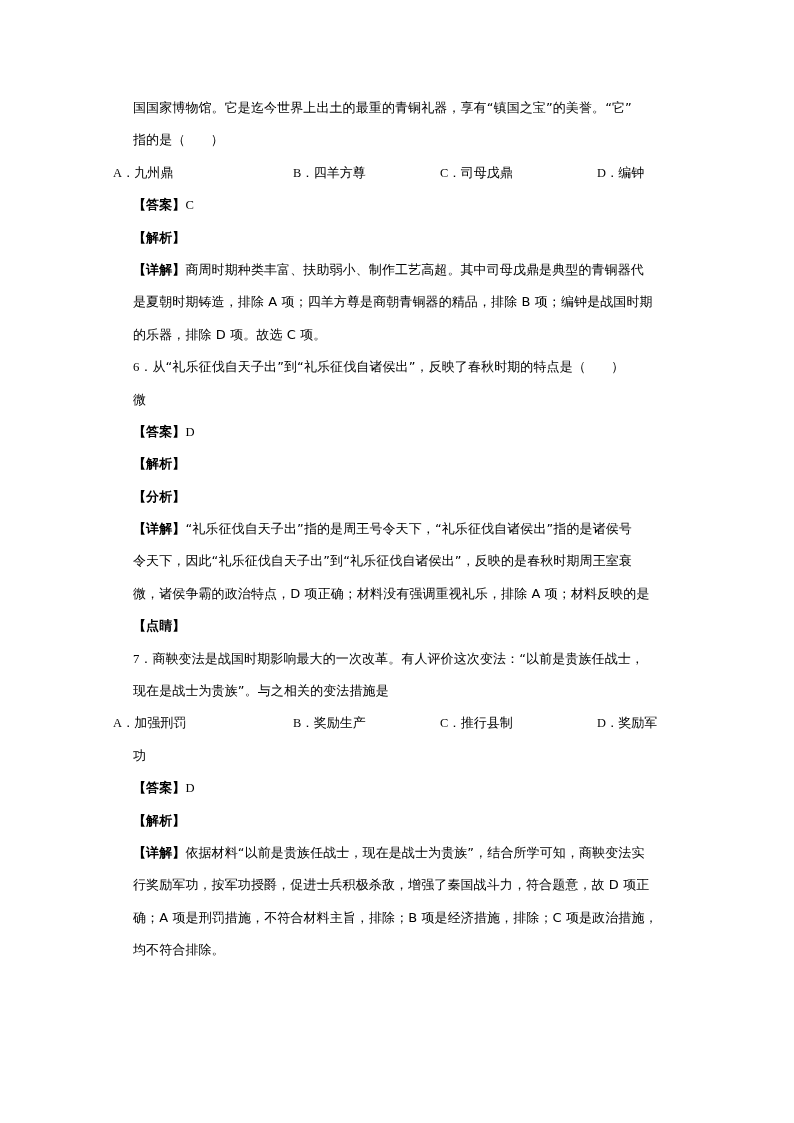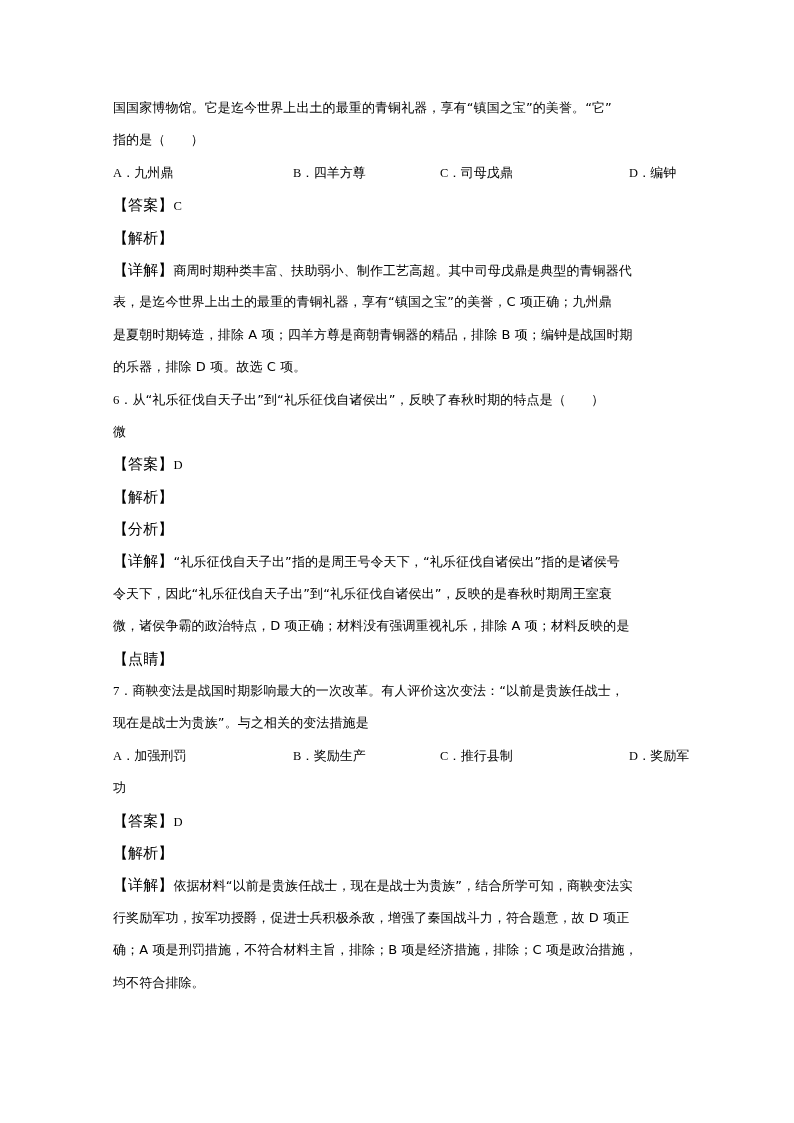--- a/index.html
+++ b/index.html
@@ -27,20 +27,21 @@
     width: 570px;
   }
   .line {
     font-size: 13.2px;
     line-height: 32.4px;
     height: 32.4px;
     white-space: pre;
     letter-spacing: 0.1px;
     color: #000000;
     font-family: "Liberation Serif", "DejaVu Serif", serif;
+    margin-left: 20px;
   }
   
   .cjk {
     font-family: "DejaVu Sans", "Liberation Sans", sans-serif;
     font-size: 13.0px;
   }
   
   .optrow {
     position: relative;
     height: 32.4px;
@@ -53,30 +54,30 @@
     font-family: "DejaVu Sans", "Liberation Sans", sans-serif;
     font-size: 13.0px;
   }
   .opt .lt {
     font-family: "Liberation Serif", "DejaVu Serif", serif;
     font-size: 12.4px;
   }
   .c0 { left: 0px; }
   .c1 { left: 180px; }
   .c2 { left: 327px; }
-  .c3 { left: 516px; }
+  .c3 { left: 484px; }
   
   .lat {
     font-family: "Liberation Serif", "DejaVu Serif", serif;
     font-size: 12.6px;
   }
   .bk {
     font-family: "DejaVu Sans", "Liberation Sans", sans-serif;
-    font-weight: normal;
-    font-size: 15px;
+    font-weight: bold;
+    font-size: 13.0px;
   }
   .qnum {
     font-family: "Liberation Serif", "DejaVu Serif", serif;
     font-size: 12.8px;
   }
 </style>
 </head>
 <body>
 
 <div id="page">
@@ -90,21 +91,20 @@
       <span class="opt c1"><span class="lt">B．</span><span>四羊方尊</span></span>
       <span class="opt c2"><span class="lt">C．</span><span>司母戊鼎</span></span>
       <span class="opt c3"><span class="lt">D．</span><span>编钟</span></span>
     </div>
 
     <div class="line"><span class="bk">【答案】</span><span class="lat">C</span></div>
 
     <div class="line"><span class="bk">【解析】</span></div>
 
     <div class="line"><span class="bk">【详解】</span><span class="cjk">商周时期种类丰富、扶助弱小、制作工艺高超。其中司母戊鼎是典型的青铜器代</span></div>
-    <div class="line cjk">表，是迄今世界上出土的最重的青铜礼器，享有“镇国之宝”的美誉，C 项正确；九州鼎</div>
     <div class="line cjk">是夏朝时期铸造，排除 A 项；四羊方尊是商朝青铜器的精品，排除 B 项；编钟是战国时期</div>
     <div class="line cjk">的乐器，排除 D 项。故选 C 项。</div>
 
     <div class="line"><span class="qnum">6．</span><span class="cjk">从“礼乐征伐自天子出”到“礼乐征伐自诸侯出”，反映了春秋时期的特点是（      ）</span></div>
 
     <div class="line cjk">微</div>
 
     <div class="line"><span class="bk">【答案】</span><span class="lat">D</span></div>
 
     <div class="line"><span class="bk">【解析】</span></div>

